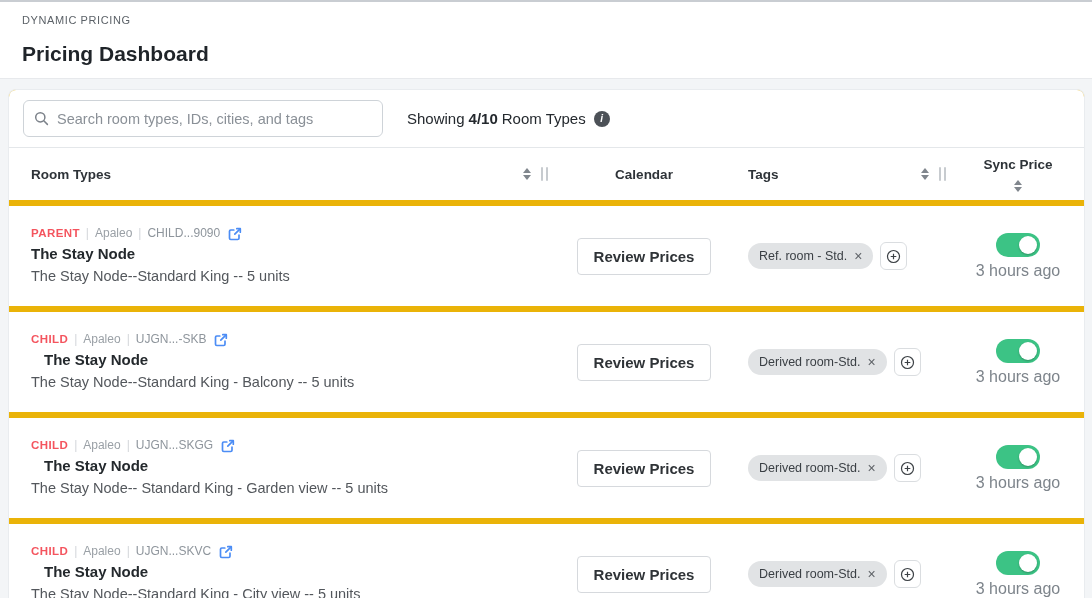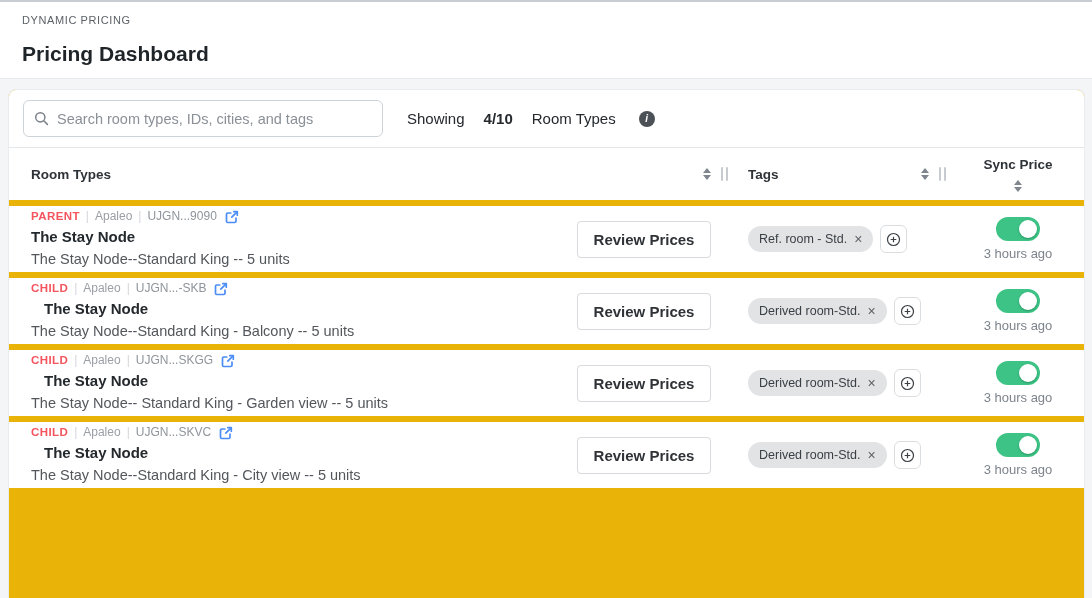--- a/index.html
+++ b/index.html
@@ -18,21 +18,21 @@
     border:1px solid #e9ecef; border-bottom:none; }
 
   
   .toolbar { display:flex; align-items:center; background:#fff; padding:10px 14px; gap:24px;
     border-bottom:1px solid #e4e7ea; }
   .searchbox { display:flex; align-items:center; gap:8px; width:360px; height:37px;
     border:1px solid #ced3d8; border-radius:6px; padding:0 10px; background:#fff; }
   .searchbox input { border:none; outline:none; flex:1; font-size:14.5px;
     font-family:"Liberation Sans", sans-serif; color:#333; }
   .searchbox input::placeholder { color:#8a9097; }
-  .showing { font-size:15px; color:#24292e; display:flex; align-items:center; gap:19px; }
+  .showing { font-size:15px; color:#24292e; display:flex; align-items:center; gap:4px; }
   .showing b { font-weight:bold; }
   .info-dot { width:16px; height:16px; border-radius:50%; background:#4c5157; color:#fff;
     font-size:10px; font-weight:bold; display:inline-flex; align-items:center; justify-content:center;
     margin-left:4px; font-style:italic; }
 
   
   .thead { display:flex; align-items:center; background:#fff; height:52px; font-size:13.5px;
     font-weight:bold; color:#2e3338; }
   .col { flex:0 0 auto; }
   .col-room { flex:1 1 auto; min-width:0; padding-left:22px; display:flex; align-items:center; }
@@ -44,21 +44,21 @@
   .sort { display:inline-flex; flex-direction:column; gap:2px; margin-left:auto; }
   .sort.inline { margin-left:0; }
   .tri-up { width:0; height:0; border-left:4px solid transparent; border-right:4px solid transparent;
     border-bottom:5px solid #80868d; }
   .tri-dn { width:0; height:0; border-left:4px solid transparent; border-right:4px solid transparent;
     border-top:5px solid #80868d; }
   .rhandle { display:inline-flex; gap:3px; margin-left:10px; margin-right:6px; }
   .rhandle i { width:2px; height:14px; background:#c7cbcf; border-radius:1px; }
 
   
-  .row { display:flex; align-items:center; background:#fff; height:66px; margin-top:6px; }
+  .row { display:flex; align-items:center; background:#fff; height:100px; margin-top:6px; }
   .meta { font-size:12px; color:#9aa0a6; display:flex; align-items:center; gap:6px; line-height:1.3; }
   .badge { color:#f4545e; font-weight:bold; font-size:11.5px; letter-spacing:.4px; }
   .sep { color:#d3d6da; }
   .rid { color:#8e959c; }
   .extlink { display:inline-flex; margin-left:2px; cursor:pointer; }
   .name { font-size:15px; font-weight:bold; color:#24292d; margin-top:3px; line-height:1.35; }
   .row.child .name { margin-left:13px; }
   .desc { font-size:14.5px; color:#53575c; margin-top:2px; line-height:1.35; }
 
   .review-btn { background:#fff; border:1px solid #d6d9dd; border-radius:4px; padding:9px 16px;
@@ -67,21 +67,21 @@
 
   .pill { display:inline-flex; align-items:center; gap:7px; background:#e1e3e5; color:#3a3f44;
     border-radius:13px; padding:6px 11px; font-size:12.5px; white-space:nowrap; }
   .pill-x { color:#5f6368; font-size:14px; cursor:pointer; line-height:1; }
   .add-tag { margin-left:7px; background:#fff; border:1px solid #dadde0; border-radius:6px;
     width:27px; height:28px; display:inline-flex; align-items:center; justify-content:center; cursor:pointer; }
 
   .toggle { width:44px; height:24px; border-radius:12px; background:#3cc385; position:relative; cursor:pointer; }
   .toggle .knob { width:18px; height:18px; border-radius:50%; background:#fff; position:absolute;
     top:3px; right:3px; box-shadow:0 1px 2px rgba(0,0,0,.25); }
-  .ago { font-size:13px; color:#7d848b; margin-top:5px; }
+  .ago { font-size:16px; color:#7d848b; margin-top:5px; }
 </style>
 </head>
 <body>
 
 <div class="page">
 
   <div class="titlebar">
     <div class="eyebrow">DYNAMIC PRICING</div>
     <div class="page-title">Pricing Dashboard</div>
   </div>
@@ -112,20 +112,23 @@
           <span>Room Types</span>
           <span class="sort">
               <i class="tri-up"></i>
               <i class="tri-dn"></i>
             </span>
           <span class="rhandle">
               <i></i>
               <i></i>
             </span>
         </div>
+        <div class="col col-cal">
+          <span>Calendar</span>
+        </div>
         <div class="col col-tags">
           <span>Tags</span>
           <span class="sort">
               <i class="tri-up"></i>
               <i class="tri-dn"></i>
             </span>
           <span class="rhandle">
               <i></i>
               <i></i>
             </span>
@@ -139,21 +142,21 @@
         </div>
       </div>
 
       <div class="row">
         <div class="col col-room" style="display:block;">
           <div class="meta">
             <span class="badge">PARENT</span>
             <span class="sep">|</span>
             <span>Apaleo</span>
             <span class="sep">|</span>
-            <span class="rid">UJGN...9090</span>
+            <span class="rid">CHILD...9090</span>
             <span class="extlink">
               <svg width="14" height="14" viewBox="0 0 14 14" fill="none" stroke="#4c8df5" stroke-width="1.7" stroke-linecap="round" stroke-linejoin="round">
                   <path d="M11 8.2v3a1.3 1.3 0 0 1-1.3 1.3H2.8A1.3 1.3 0 0 1 1.5 11.2V4.3A1.3 1.3 0 0 1 2.8 3h3"></path>
                   <path d="M8.8 1.7h3.5v3.5"></path>
                   <path d="M12.1 1.9L6.8 7.2"></path>
                 </svg>
             </span>
           </div>
           <div class="name">The Stay Node</div>
           <div class="desc">The Stay Node--Standard King -- 5 units</div>

